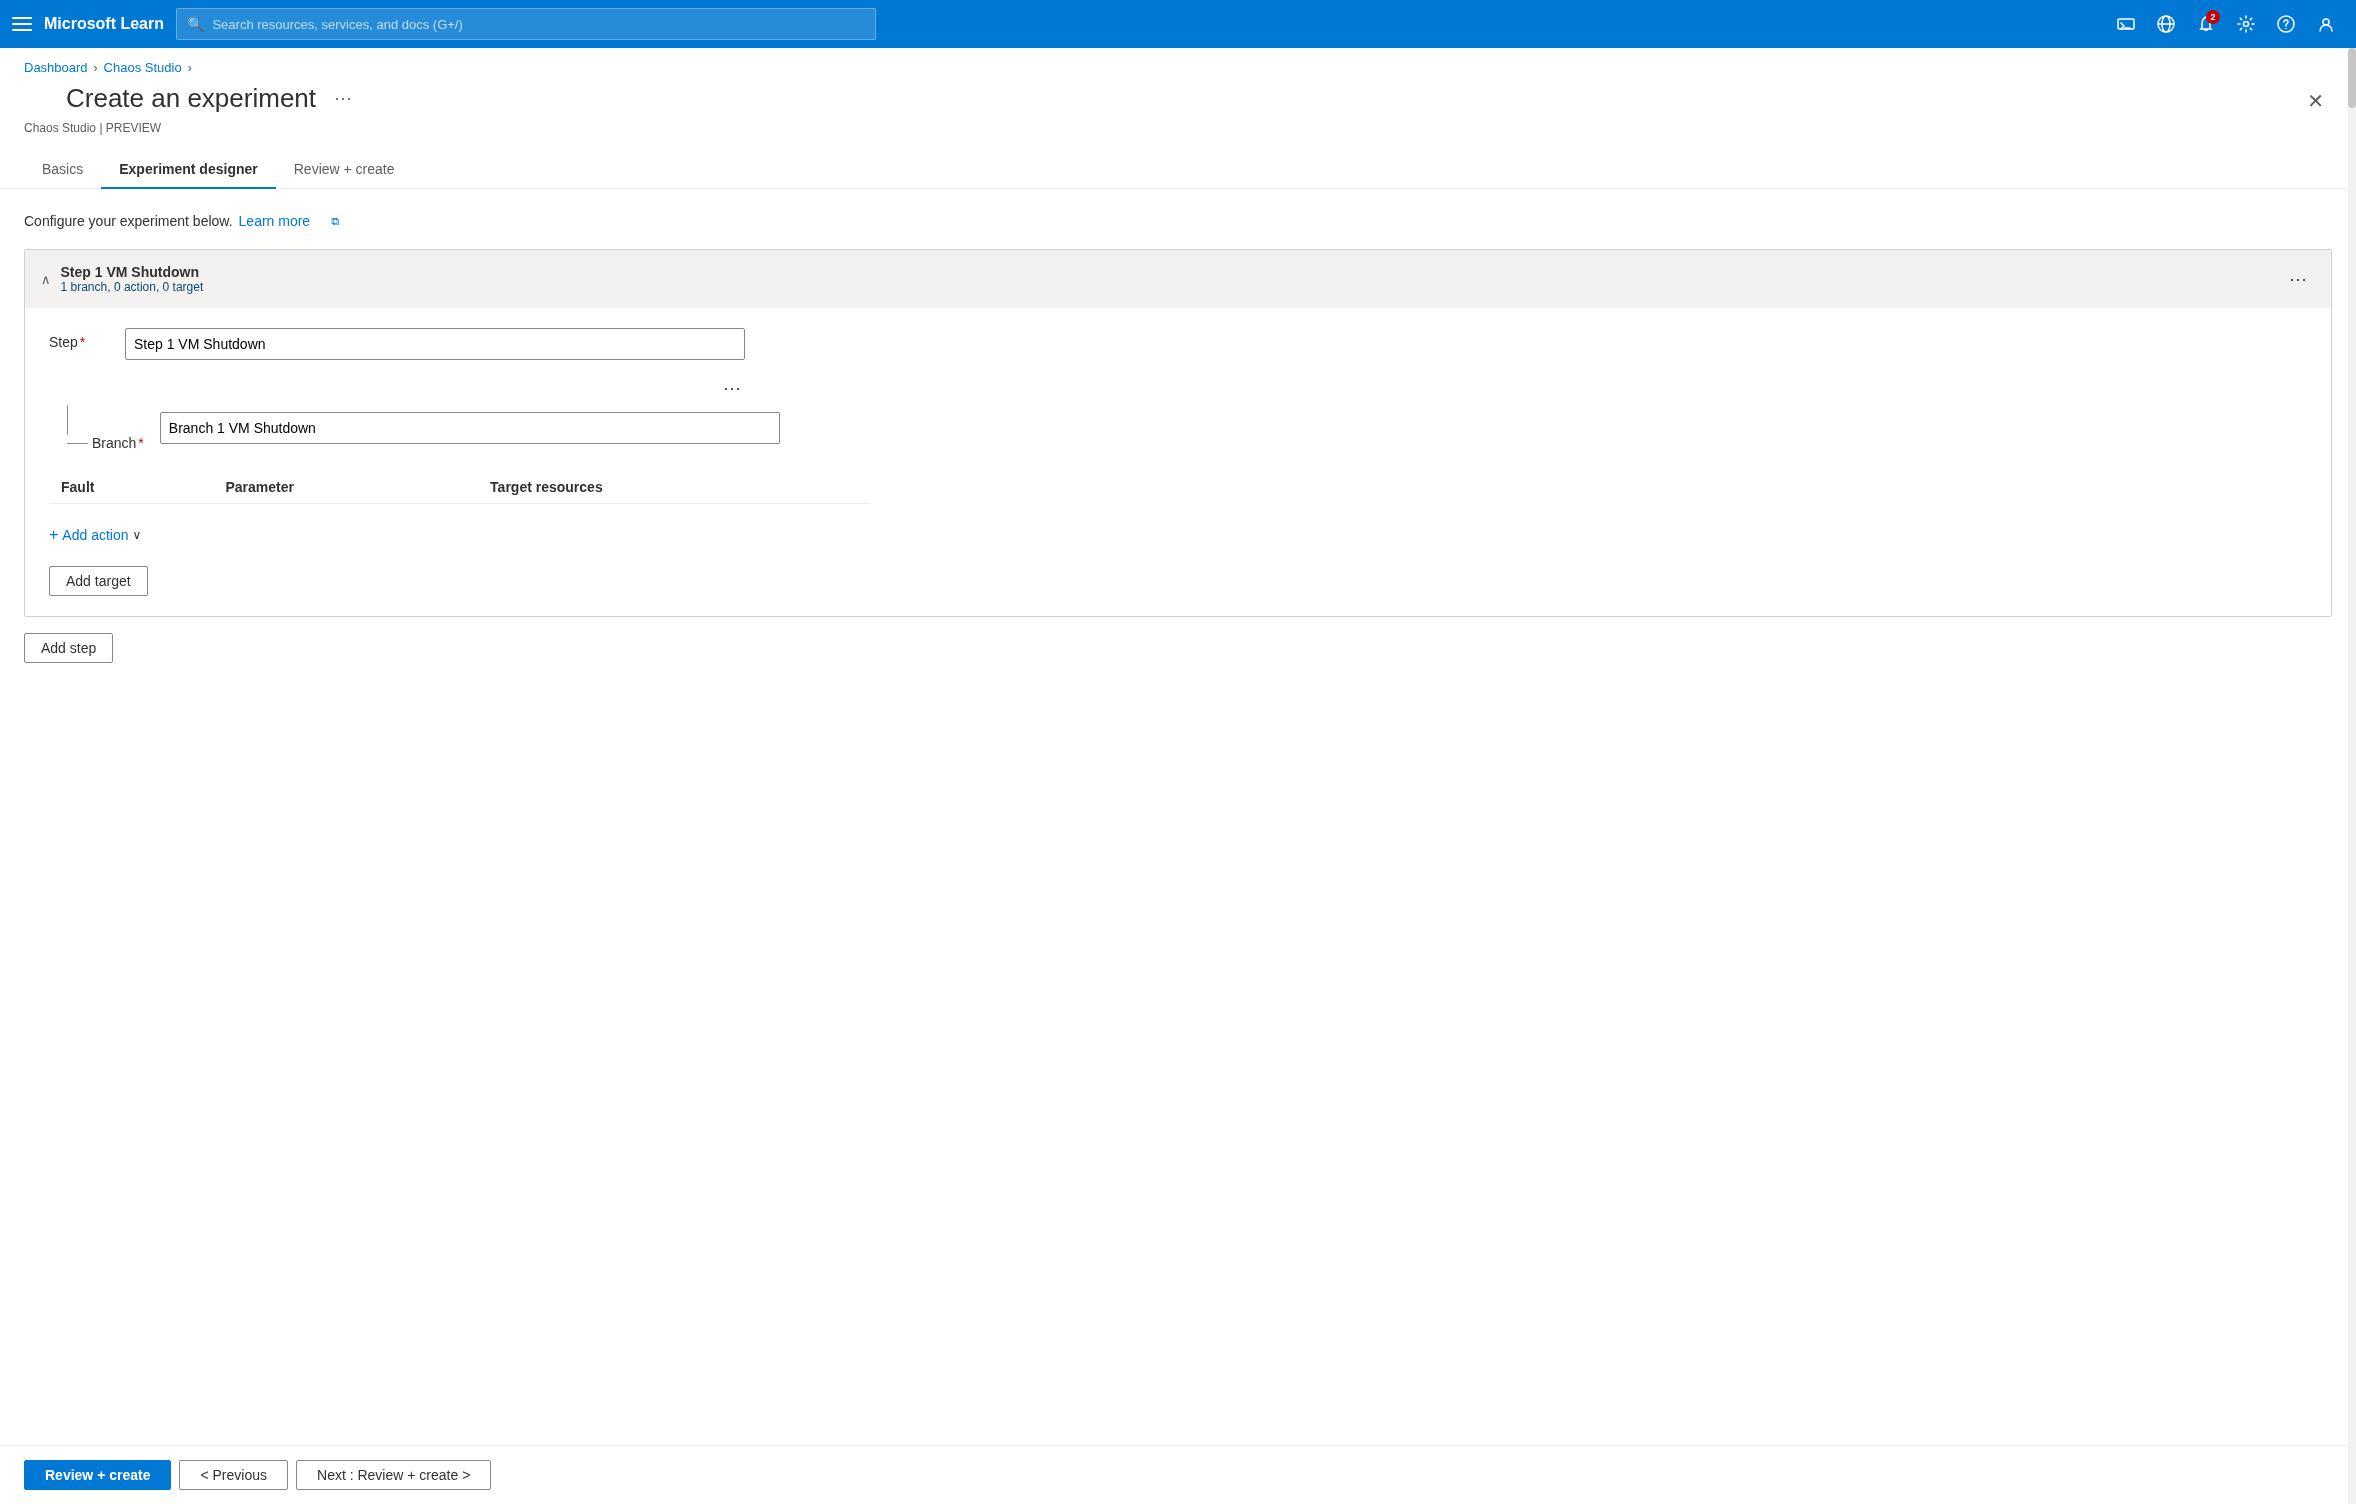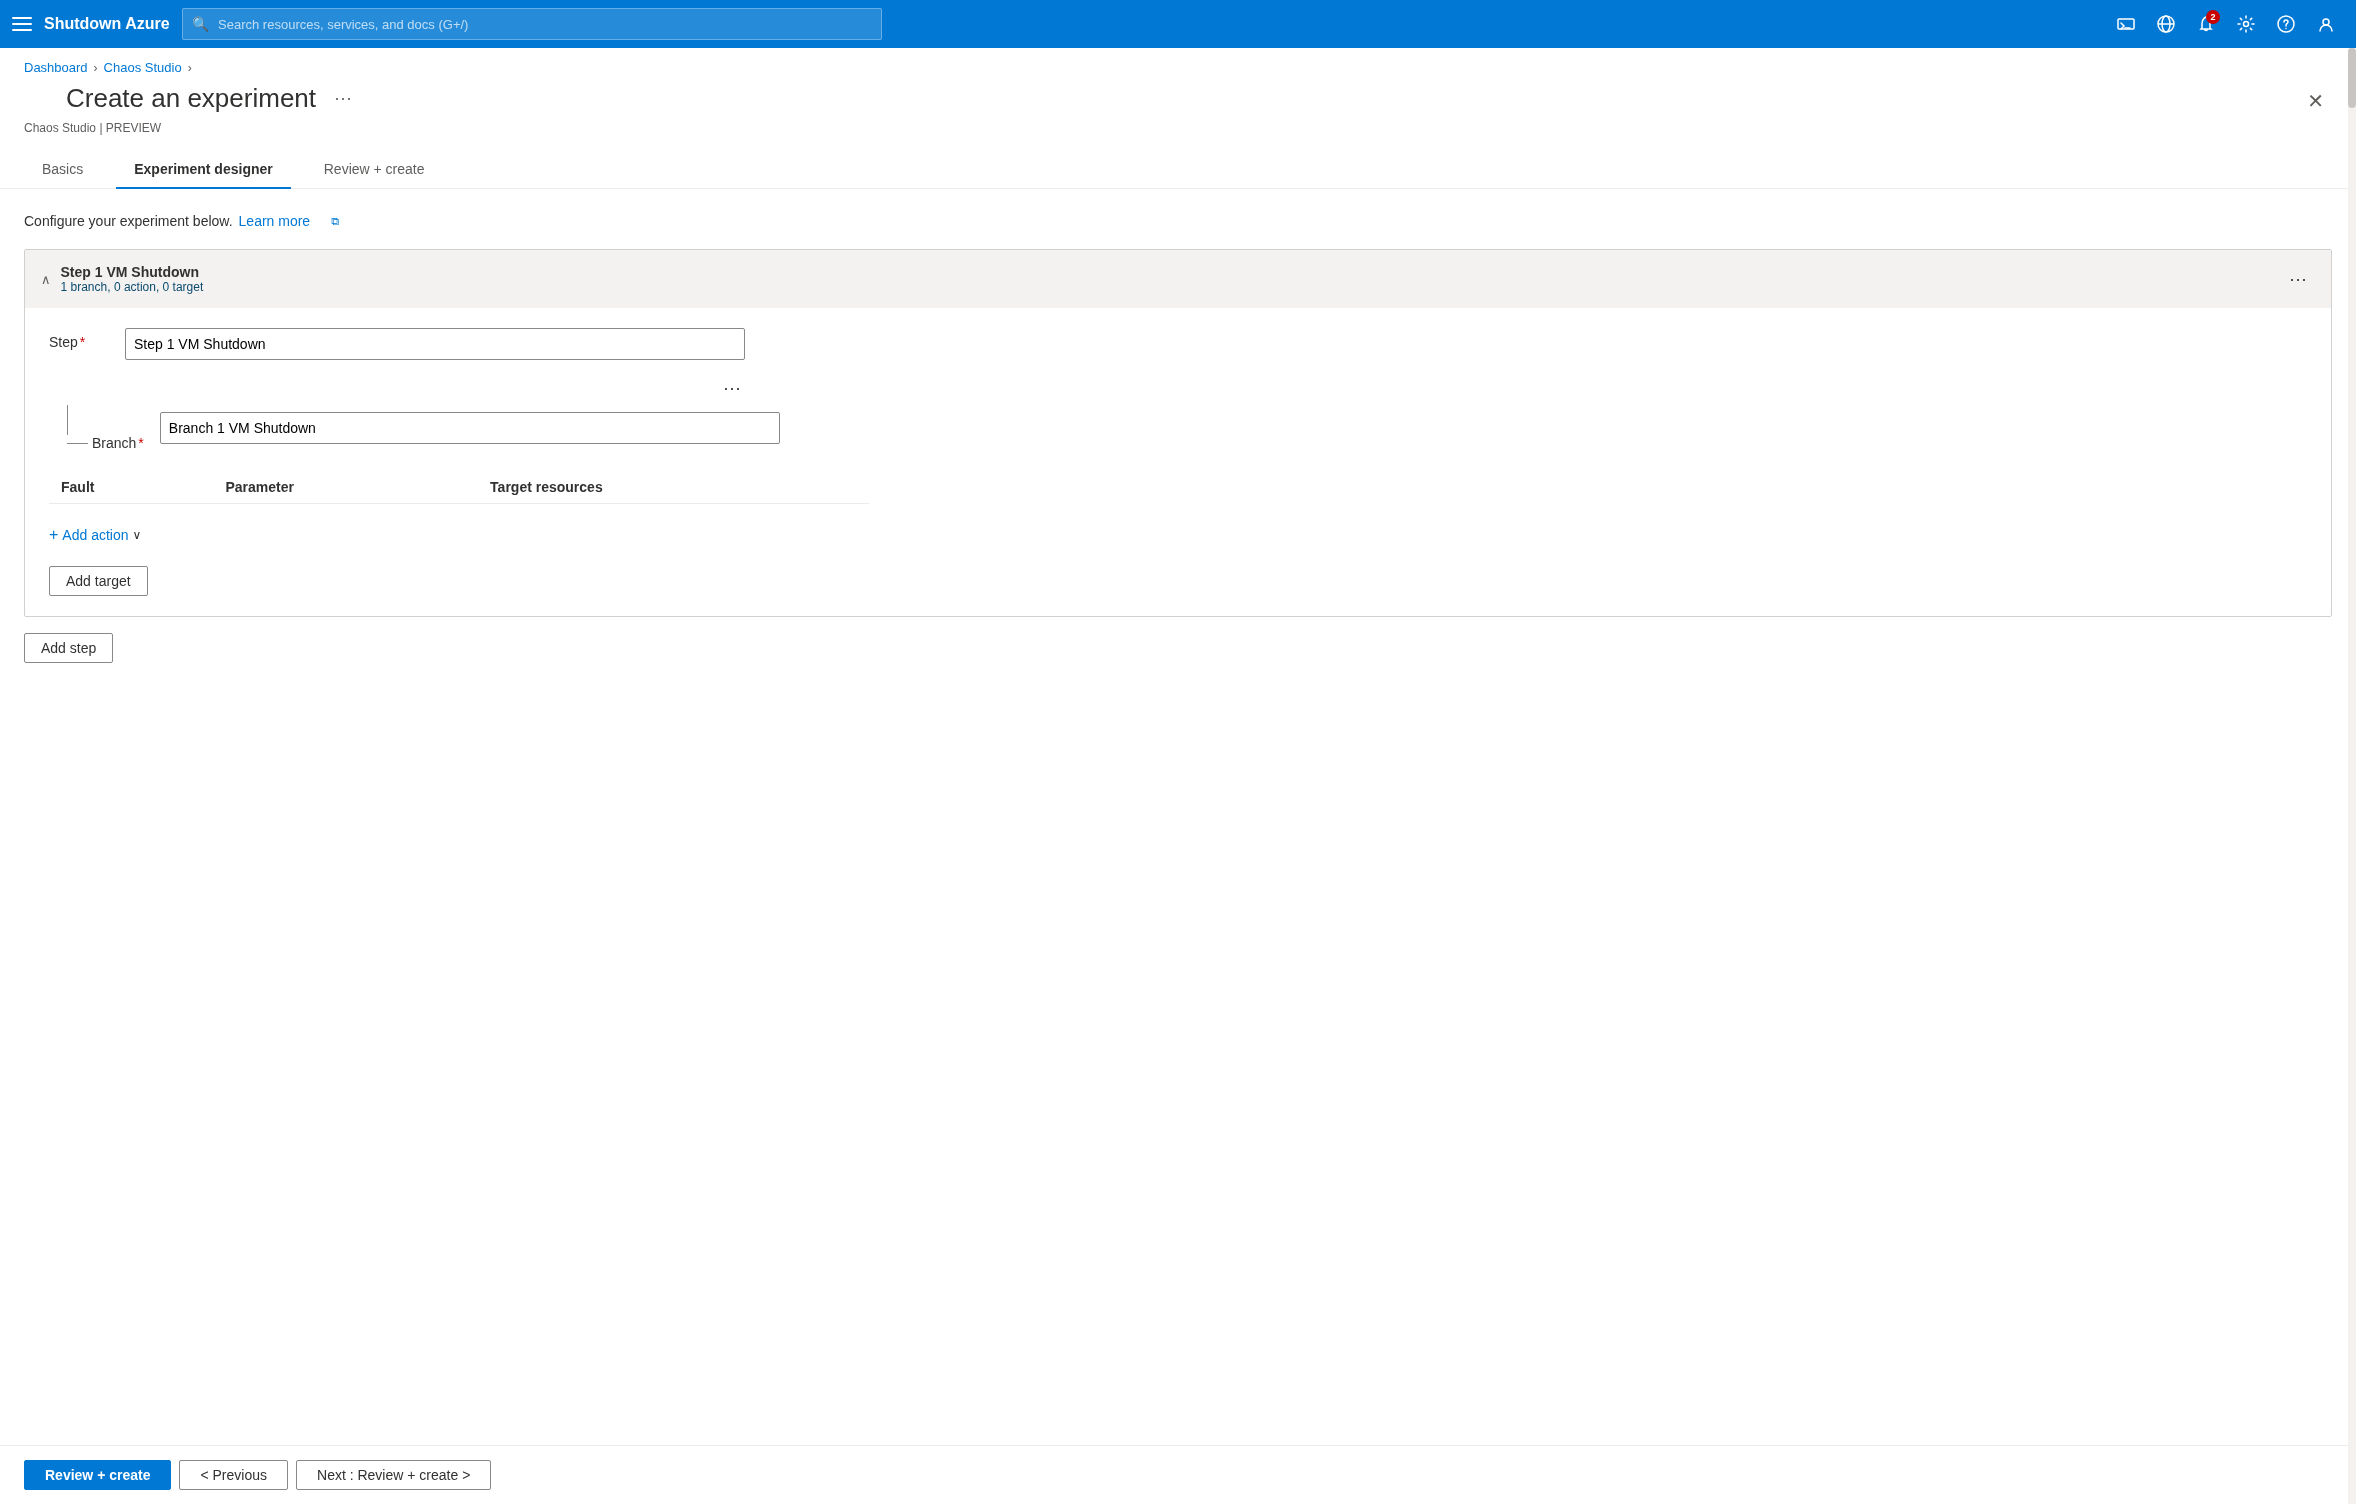--- a/index.html
+++ b/index.html
@@ -94,21 +94,21 @@
       background: none; border: none; cursor: pointer;
       font-size: 20px; color: #605e5c; padding: 8px;
       line-height: 1;
     }
 
     
     .tabs {
       display: flex; align-items: flex-end;
       padding: 16px 24px 0;
       border-bottom: 1px solid #edebe9;
-      gap: 15px;
+      gap: 0;
     }
     .tab {
       padding: 10px 18px;
       cursor: pointer;
       font-size: 14px;
       color: #605e5c;
       border-bottom: 2px solid transparent;
       margin-bottom: -1px;
       white-space: nowrap;
     }
@@ -288,21 +288,21 @@
   </style>
 </head>
 <body>
 
 <div class="topbar">
   <div class="topbar-hamburger">
     <span></span>
       <span></span>
       <span></span>
   </div>
-  <div class="topbar-brand">Shutdown Azure</div>
+  <div class="topbar-brand">Microsoft Learn</div>
   <div class="topbar-search">
     <span style="font-size:14px; color:rgba(255,255,255,0.8);">🔍</span>
     <input type="text" placeholder="Search resources, services, and docs (G+/)" style="">
   </div>
   <div class="topbar-icons">
     <div class="topbar-icon-btn">
       <svg width="18" height="18" viewBox="0 0 18 18" fill="none">
           <rect x="1" y="4" width="16" height="10" rx="1" stroke="white" stroke-width="1.5"></rect>
           <path d="M4 8l3 3-3 3" stroke="white" stroke-width="1.5" stroke-linecap="round"></path>
           <line x1="8" y1="13" x2="13" y2="13" stroke="white" stroke-width="1.5" stroke-linecap="round"></line>

